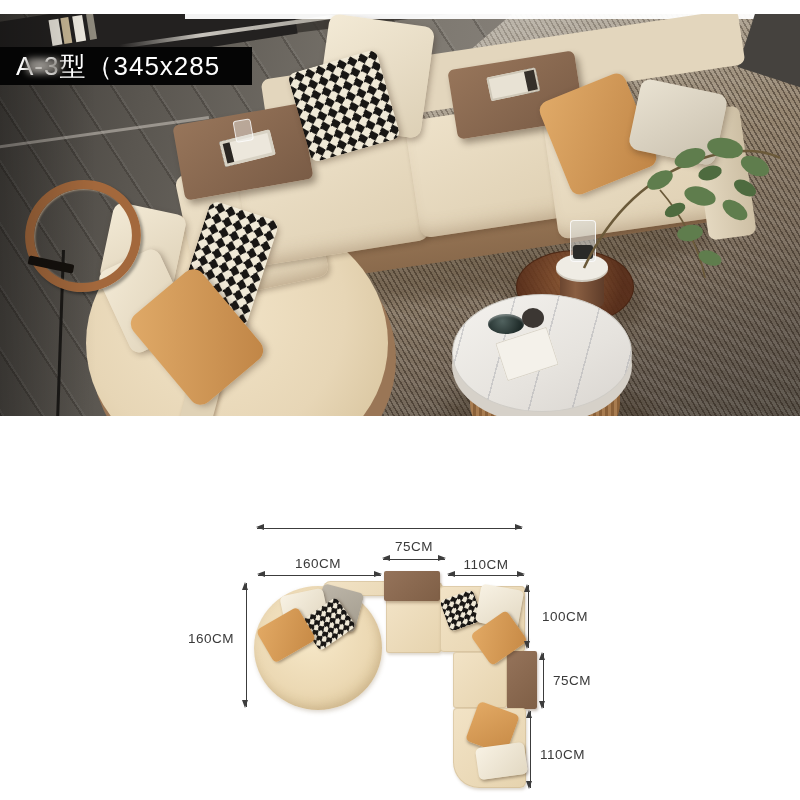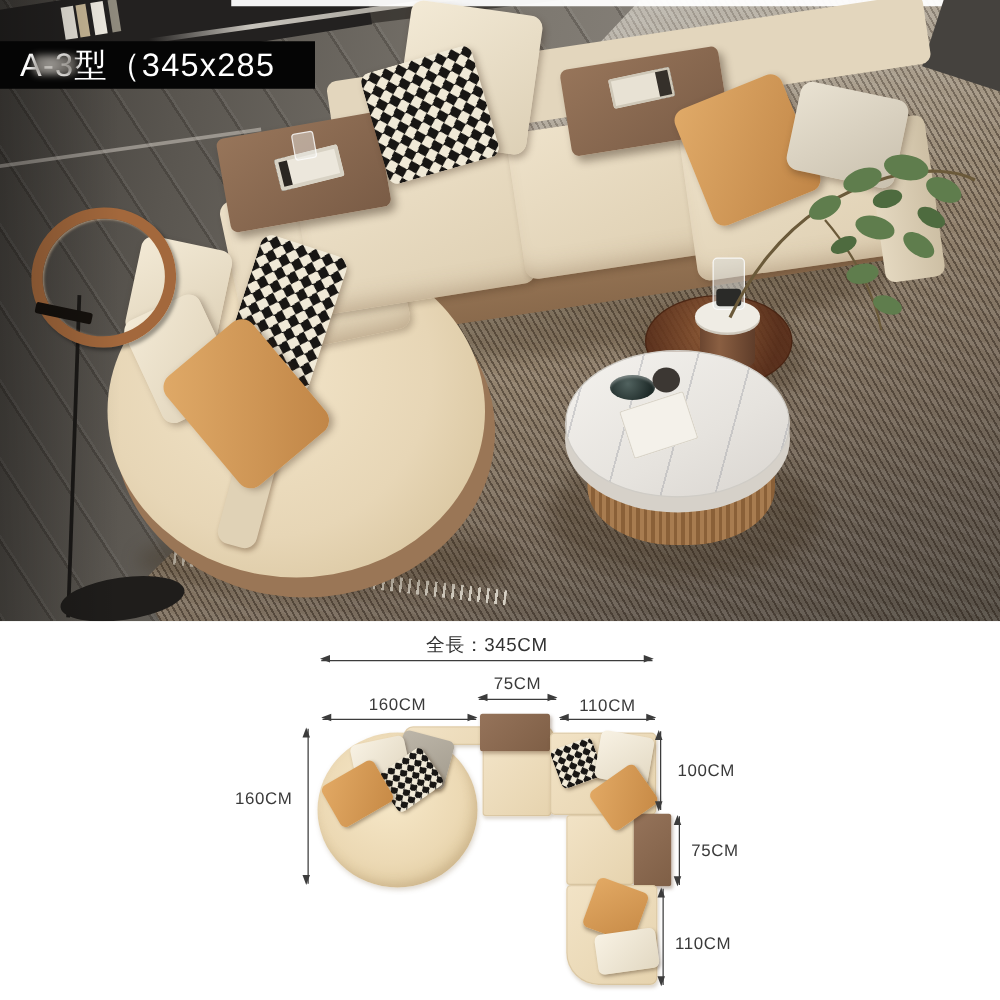--- a/index.html
+++ b/index.html
@@ -9,21 +9,21 @@
     --lamp-copper:#9c6236; --marble-white:#efece7;
     --rug-light:#c6c2bb; --rug-dark:#5c5348; --wood-floor:#7b766e;
     --dim-line:#3c3c3c; --label-bar-bg:#050505; --label-text:#ffffff;
   }
   html,body{margin:0;padding:0;background:#fff;}
   #canvas{position:relative;width:800px;height:800px;overflow:hidden;background:#fff;
           font-family:"Liberation Sans",sans-serif;}
   #canvas *{position:absolute;box-sizing:border-box;}
 
   
-  #photo{left:0;top:0;width:800px;height:497px;overflow:hidden;background:var(--wood-floor);}
+  #photo{left:0;top:14px;width:800px;height:402px;overflow:hidden;background:var(--wood-floor);}
   .floor{inset:0;
     background:
       repeating-linear-gradient(57deg, rgba(15,10,6,.20) 0 2px, rgba(255,255,255,.05) 2px 4px, rgba(0,0,0,0) 4px 34px),
       linear-gradient(100deg,#403d39 0%,#5a5650 18%,#7d7870 48%,#8d8780 75%,#97918a 100%);}
   .console{left:-15px;top:-14px;width:310px;height:58px;transform:rotate(-9deg);background:#232120;}
   .book{top:6px;width:10px;height:26px;background:#e8e4da;}
   .book.b2{left:78px;background:#c9b896;width:8px;}
   .book.b3{left:90px;background:#f0ece2;}
   .book.b4{left:104px;background:#8f8a7d;width:7px;}
   .step-band{left:-10px;top:2px;width:460px;height:26px;transform:rotate(-7deg);background:#37342f;opacity:.85;}
@@ -275,21 +275,20 @@
     <div class="d-pillow d-gray" style="left:318px;top:91px;width:42px;height:40px;transform:rotate(15deg)"></div>
     <div class="d-pillow d-white" style="left:282px;top:95px;width:44px;height:30px;transform:rotate(-12deg)"></div>
     <div class="d-pillow d-hound" style="left:306px;top:109px;width:44px;height:36px;transform:rotate(-35deg)"></div>
     <div class="d-pillow d-orange" style="left:262px;top:119px;width:48px;height:38px;transform:rotate(-30deg)"></div>
     <div class="d-pillow d-hound" style="left:444px;top:97px;width:35px;height:33px;transform:rotate(-20deg)"></div>
     <div class="d-pillow d-white" style="left:478px;top:90px;width:43px;height:39px;transform:rotate(10deg)"></div>
     <div class="d-pillow d-orange" style="left:477px;top:122px;width:44px;height:38px;transform:rotate(-35deg)"></div>
     <div class="d-pillow d-orange" style="left:471px;top:210px;width:43px;height:42px;transform:rotate(20deg)"></div>
     <div class="d-pillow d-white" style="left:477px;top:248px;width:49px;height:32px;transform:rotate(-8deg)"></div>
 
-    <div class="dim-label dim-total" style="left:257px;top:10px;width:265px;text-align:center">全長：345CM</div>
     <div class="harrow" style="left:257px;top:31px;width:265px"></div>
 
     <div class="dim-label" style="left:383px;top:42px;width:62px;text-align:center">75CM</div>
     <div class="harrow" style="left:383px;top:62px;width:62px"></div>
 
     <div class="dim-label" style="left:256px;top:59px;width:124px;text-align:center">160CM</div>
     <div class="harrow" style="left:258px;top:78px;width:123px"></div>
 
     <div class="dim-label" style="left:448px;top:60px;width:76px;text-align:center">110CM</div>
     <div class="harrow" style="left:448px;top:78px;width:76px"></div>

